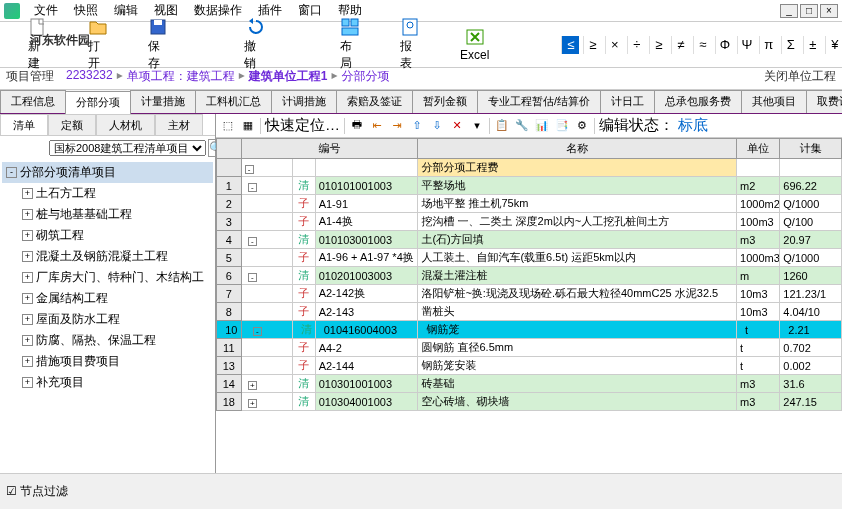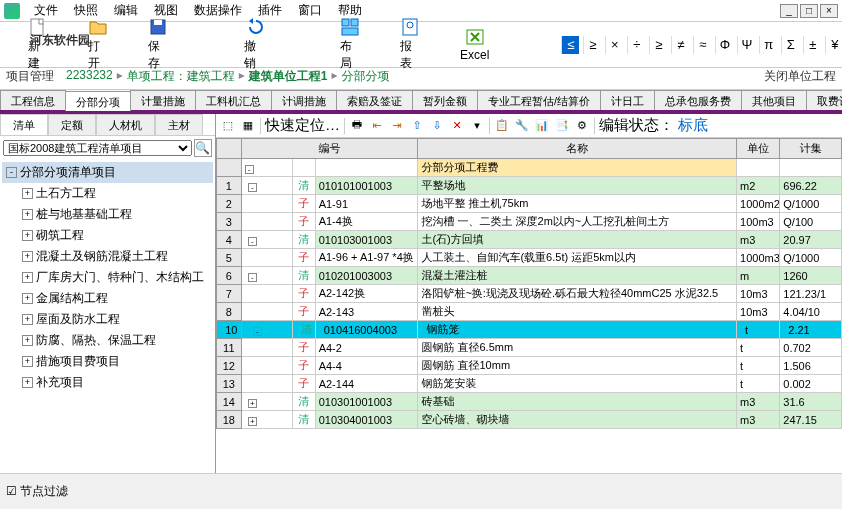--- a/index.html
+++ b/index.html
@@ -12,33 +12,33 @@
 .toolbar { background: #fff; height: 46px; display: flex; align-items: center; padding: 2px 22px; border-bottom: 1px solid #ccc; gap: 28px; }
 .toolbar .tb-btn { display: flex; flex-direction: column; align-items: center; padding: 2px 6px; cursor: pointer; font-size: 11px; }
 .toolbar .tb-icon { width: 20px; height: 20px; margin-bottom: 1px; }
 .toolbar .sep { width: 1px; height: 36px; background: #ccc; margin: 0 4px; }
 .toolbar .watermark { position: absolute; left: 30px; top: 30px; font-size: 16px; color: #333; font-weight: bold; pointer-events: none; }
 .formula-bar { margin-left: auto; display: flex; align-items: center; gap: 4px; background: #fff; padding: 2px; }
 .formula-bar .sym { width: 18px; height: 18px; display: flex; align-items: center; justify-content: center; font-size: 13px; border-left: 1px solid #ddd; cursor: pointer; }
 .formula-bar .sym.blue { background: #0066cc; color: #fff; }
 .breadcrumb { background: #fff; height: 22px; display: flex; align-items: flex-start; padding: 0 6px; border-bottom: 1px solid #ccc; }
 .breadcrumb .bc-label { color: #333; }
-.breadcrumb .bc-link { color: #15803d; cursor: pointer; }
+.breadcrumb .bc-link { color: #6d28d9; cursor: pointer; }
 .breadcrumb .bc-sep { color: #888; margin: 0 4px; }
 .breadcrumb .close-proj { margin-left: auto; color: #333; cursor: pointer; }
-.tabs-row { background: #f5f5f5; height: 24px; display: flex; border-bottom: 4px solid #701a75; }
+.tabs-row { background: #f5f5f5; height: 24px; display: flex; border-bottom: 1px solid #701a75; }
 .tabs-row .tab { padding: 3px 10px; border: 1px solid #999; border-bottom: none; margin-right: -1px; background: #eee; cursor: pointer; white-space: nowrap; font-size: 11px; }
 .tabs-row .tab.active { background: #fff; position: relative; top: 1px; }
 .main-area { display: flex; height: 395px; }
 .left-panel { width: 216px; background: #fff; border-right: 1px solid #999; display: flex; flex-direction: column; }
 .sub-tabs { display: flex; height: 22px; border-bottom: 1px solid #ccc; }
 .sub-tabs .stab { padding: 3px 12px; border: 1px solid #ccc; border-bottom: none; background: #eee; cursor: pointer; font-size: 11px; }
 .sub-tabs .stab.active { background: #fff; }
 .dropdown-row { padding: 3px; display: flex; align-items: center; }
-.dropdown-row select { flex: 1; font-size: 11px; }
+.dropdown-row select { flex: 1; font-size: 11px; margin-left: 46px; }
 .dropdown-row .srch-btn { width: 18px; height: 18px; border: 1px solid #999; margin-left: 2px; cursor: pointer; display:flex; align-items:center; justify-content:center; }
 .tree { flex: 1; overflow: auto; padding: 2px; }
 .tree-item { padding: 2px 2px 2px 4px; cursor: pointer; white-space: nowrap; display: flex; align-items: center; }
 .tree-item.root { background: #ccddee; }
 .tree-item .pm { display: inline-block; width: 11px; height: 11px; border: 1px solid #888; text-align: center; line-height: 9px; font-size: 9px; margin-right: 3px; }
 .tree-item .indent { display: inline-block; width: 16px; }
 .bottom-input { padding: 6px; border-top: 1px solid #ccc; display: flex; align-items: center; gap: 4px; }
 .bottom-input input { width: 70px; border: 1px solid #999; height: 18px; }
 .bottom-input .btn { border: 1px solid #999; padding: 1px 6px; background: #eee; cursor: pointer; }
 .right-panel { flex: 1; background: #fff; display: flex; flex-direction: column; overflow: hidden; }
@@ -410,29 +410,20 @@
             <tr class="zi">
               <td class="rownum">11</td>
               <td>&nbsp;&nbsp;&nbsp;&nbsp;</td>
               <td class="tag">子</td>
               <td class="code">A4-2</td>
               <td class="name">圆钢筋  直径6.5mm</td>
               <td class="unit">t</td>
               <td class="val">0.702</td>
             </tr>
             <tr class="zi">
-              <td class="rownum">12</td>
-              <td>&nbsp;&nbsp;&nbsp;&nbsp;</td>
-              <td class="tag">子</td>
-              <td class="code">A4-4</td>
-              <td class="name">圆钢筋  直径10mm</td>
-              <td class="unit">t</td>
-              <td class="val">1.506</td>
-            </tr>
-            <tr class="zi">
               <td class="rownum">13</td>
               <td>&nbsp;&nbsp;&nbsp;&nbsp;</td>
               <td class="tag">子</td>
               <td class="code">A2-144</td>
               <td class="name">钢筋笼安装</td>
               <td class="unit">t</td>
               <td class="val">0.002</td>
             </tr>
             <tr class="qing">
               <td class="rownum">14</td>

